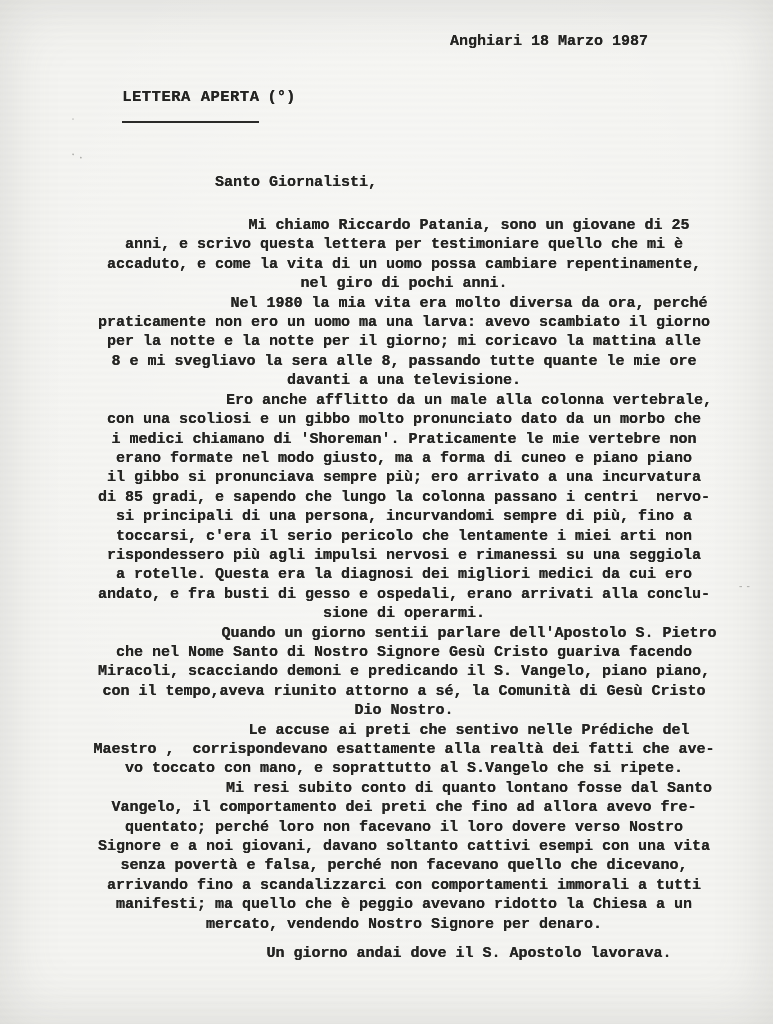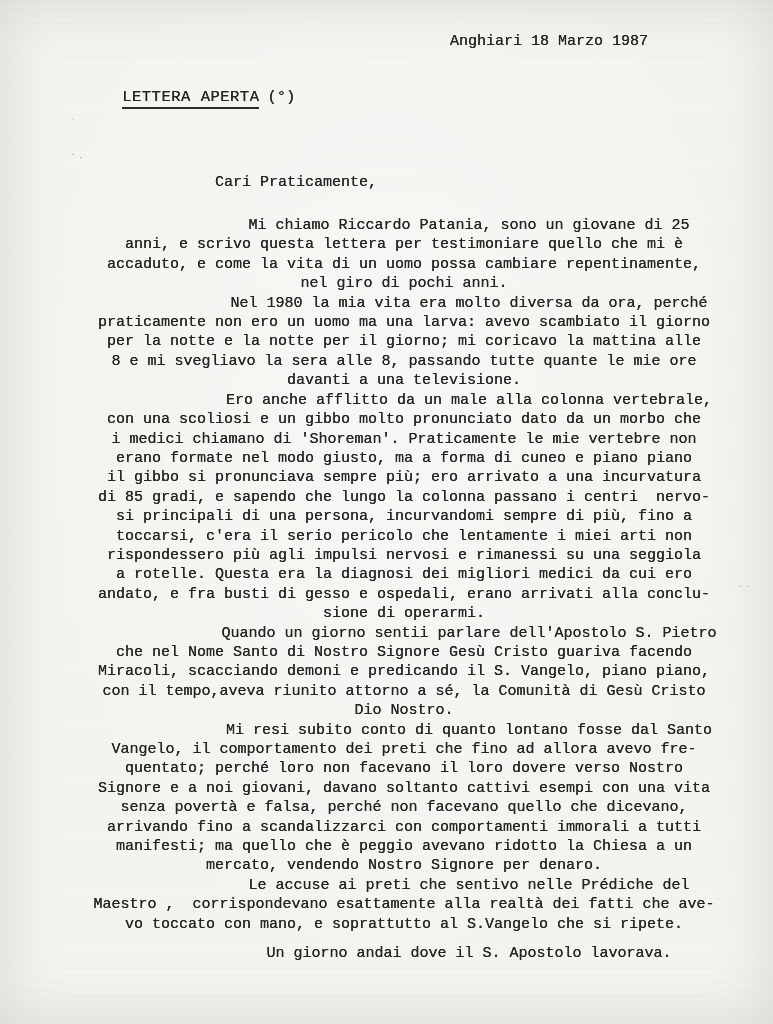--- a/index.html
+++ b/index.html
@@ -18,40 +18,41 @@
     margin: 0 auto;
     background: #f4f4f1;
     background-image:
       radial-gradient(ellipse at 50% 40%, rgba(255,255,255,0.35), rgba(0,0,0,0) 70%),
       repeating-linear-gradient(0deg, rgba(0,0,0,0.012) 0px, rgba(0,0,0,0) 3px, rgba(0,0,0,0.012) 7px);
     box-shadow: inset 0 0 60px rgba(90,90,85,0.18);
     color: #262624;
     overflow: hidden;
     box-sizing: border-box;
     padding: 32px 50px 16px 85px;
+    font-weight: bold;
   }
   .ink {
     color: #242422;
     text-shadow: 0 0 0.6px rgba(40,40,38,0.85), 0.3px 0.3px 0 rgba(40,40,38,0.25);
   }
   .date-line {
     font-size: 15px;
     line-height: 19.4px;
     margin-left: 365px;
     white-space: pre;
   }
   .title-row {
     margin-top: 17px;
     font-size: 15.5px;
     line-height: 19.4px;
     white-space: pre;
   }
   .title-text {
     border-bottom: 2px solid #2a2a28;
-    padding-bottom: 1px;
+    padding-bottom: 15px;
     letter-spacing: 0.5px;
   }
   .title-mark {
     margin-left: 8px;
   }
   .salutation {
     margin-top: 46px;
     font-size: 15px;
     line-height: 19.4px;
     padding-left: 130px;
@@ -86,21 +87,21 @@
 <body>
 
 <div class="page">
 
   <div class="date-line ink">Anghiari 18 Marzo 1987</div>
 
   <div class="title-row ink">
     <span class="title-text">LETTERA APERTA</span><span class="title-mark">(°)</span>
   </div>
 
-  <div class="salutation ink">Cari Praticamente,</div>
+  <div class="salutation ink">Santo Giornalisti,</div>
 
   <div class="letter-body ink" id="letter-body">
       <div class="para">Mi chiamo Riccardo Patania, sono un giovane di 25
 anni, e scrivo questa lettera per testimoniare quello che mi è
 accaduto, e come la vita di un uomo possa cambiare repentinamente,
 nel giro di pochi anni.</div>
       <div class="para">Nel 1980 la mia vita era molto diversa da ora, perché
 praticamente non ero un uomo ma una larva: avevo scambiato il giorno
 per la notte e la notte per il giorno; mi coricavo la mattina alle
 8 e mi svegliavo la sera alle 8, passando tutte quante le mie ore
@@ -115,31 +116,31 @@
 toccarsi, c'era il serio pericolo che lentamente i miei arti non
 rispondessero più agli impulsi nervosi e rimanessi su una seggiola
 a rotelle. Questa era la diagnosi dei migliori medici da cui ero
 andato, e fra busti di gesso e ospedali, erano arrivati alla conclu-
 sione di operarmi.</div>
       <div class="para">Quando un giorno sentii parlare dell'Apostolo S. Pietro
 che nel Nome Santo di Nostro Signore Gesù Cristo guariva facendo
 Miracoli, scacciando demoni e predicando il S. Vangelo, piano piano,
 con il tempo,aveva riunito attorno a sé, la Comunità di Gesù Cristo
 Dio Nostro.</div>
+      <div class="para">Le accuse ai preti che sentivo nelle Prédiche del
+Maestro ,  corrispondevano esattamente alla realtà dei fatti che ave-
+vo toccato con mano, e soprattutto al S.Vangelo che si ripete.</div>
       <div class="para">Mi resi subito conto di quanto lontano fosse dal Santo
 Vangelo, il comportamento dei preti che fino ad allora avevo fre-
 quentato; perché loro non facevano il loro dovere verso Nostro
 Signore e a noi giovani, davano soltanto cattivi esempi con una vita
 senza povertà e falsa, perché non facevano quello che dicevano,
 arrivando fino a scandalizzarci con comportamenti immorali a tutti
 manifesti; ma quello che è peggio avevano ridotto la Chiesa a un
 mercato, vendendo Nostro Signore per denaro.</div>
-      <div class="para">Le accuse ai preti che sentivo nelle Prédiche del
-Maestro ,  corrispondevano esattamente alla realtà dei fatti che ave-
-vo toccato con mano, e soprattutto al S.Vangelo che si ripete.</div>
       <div class="para gap">Un giorno andai dove il S. Apostolo lavorava.</div>
     </div>
 
   <span class="smudge s1">·.</span>
   <span class="smudge s2">.</span>
   <span class="smudge s3">--</span>
 
 </div>
 
 </body></html>

